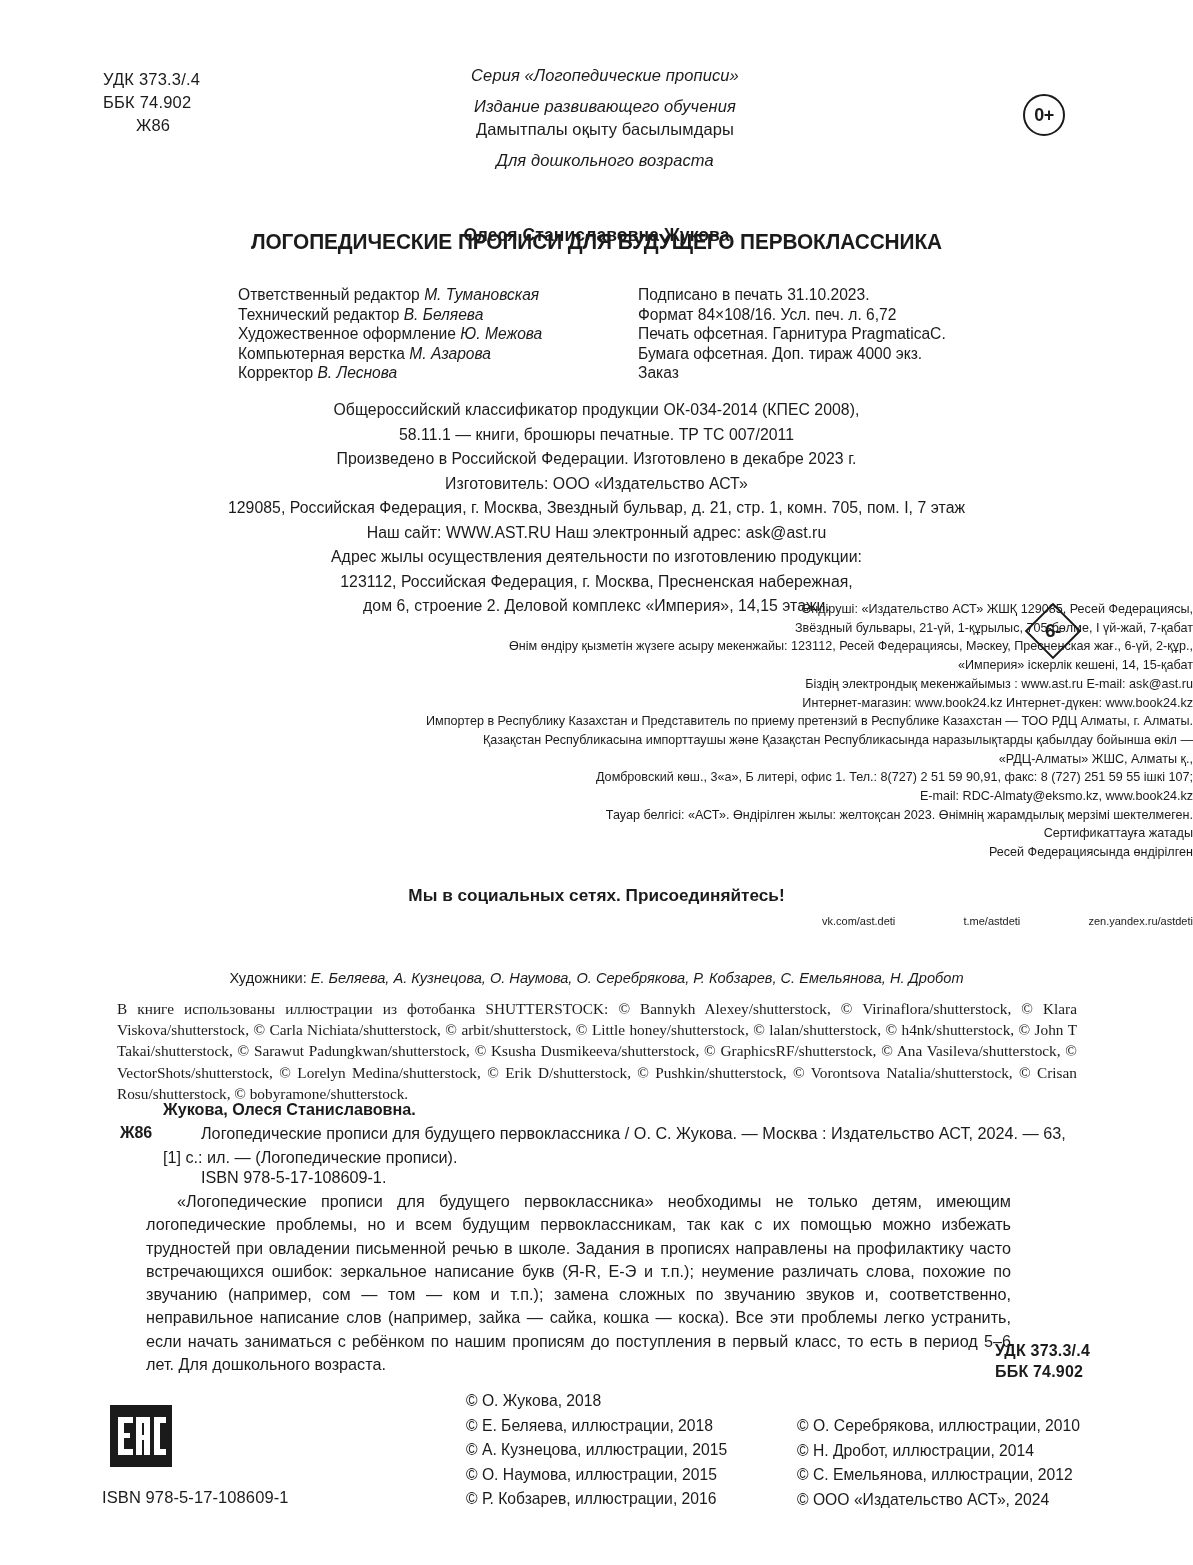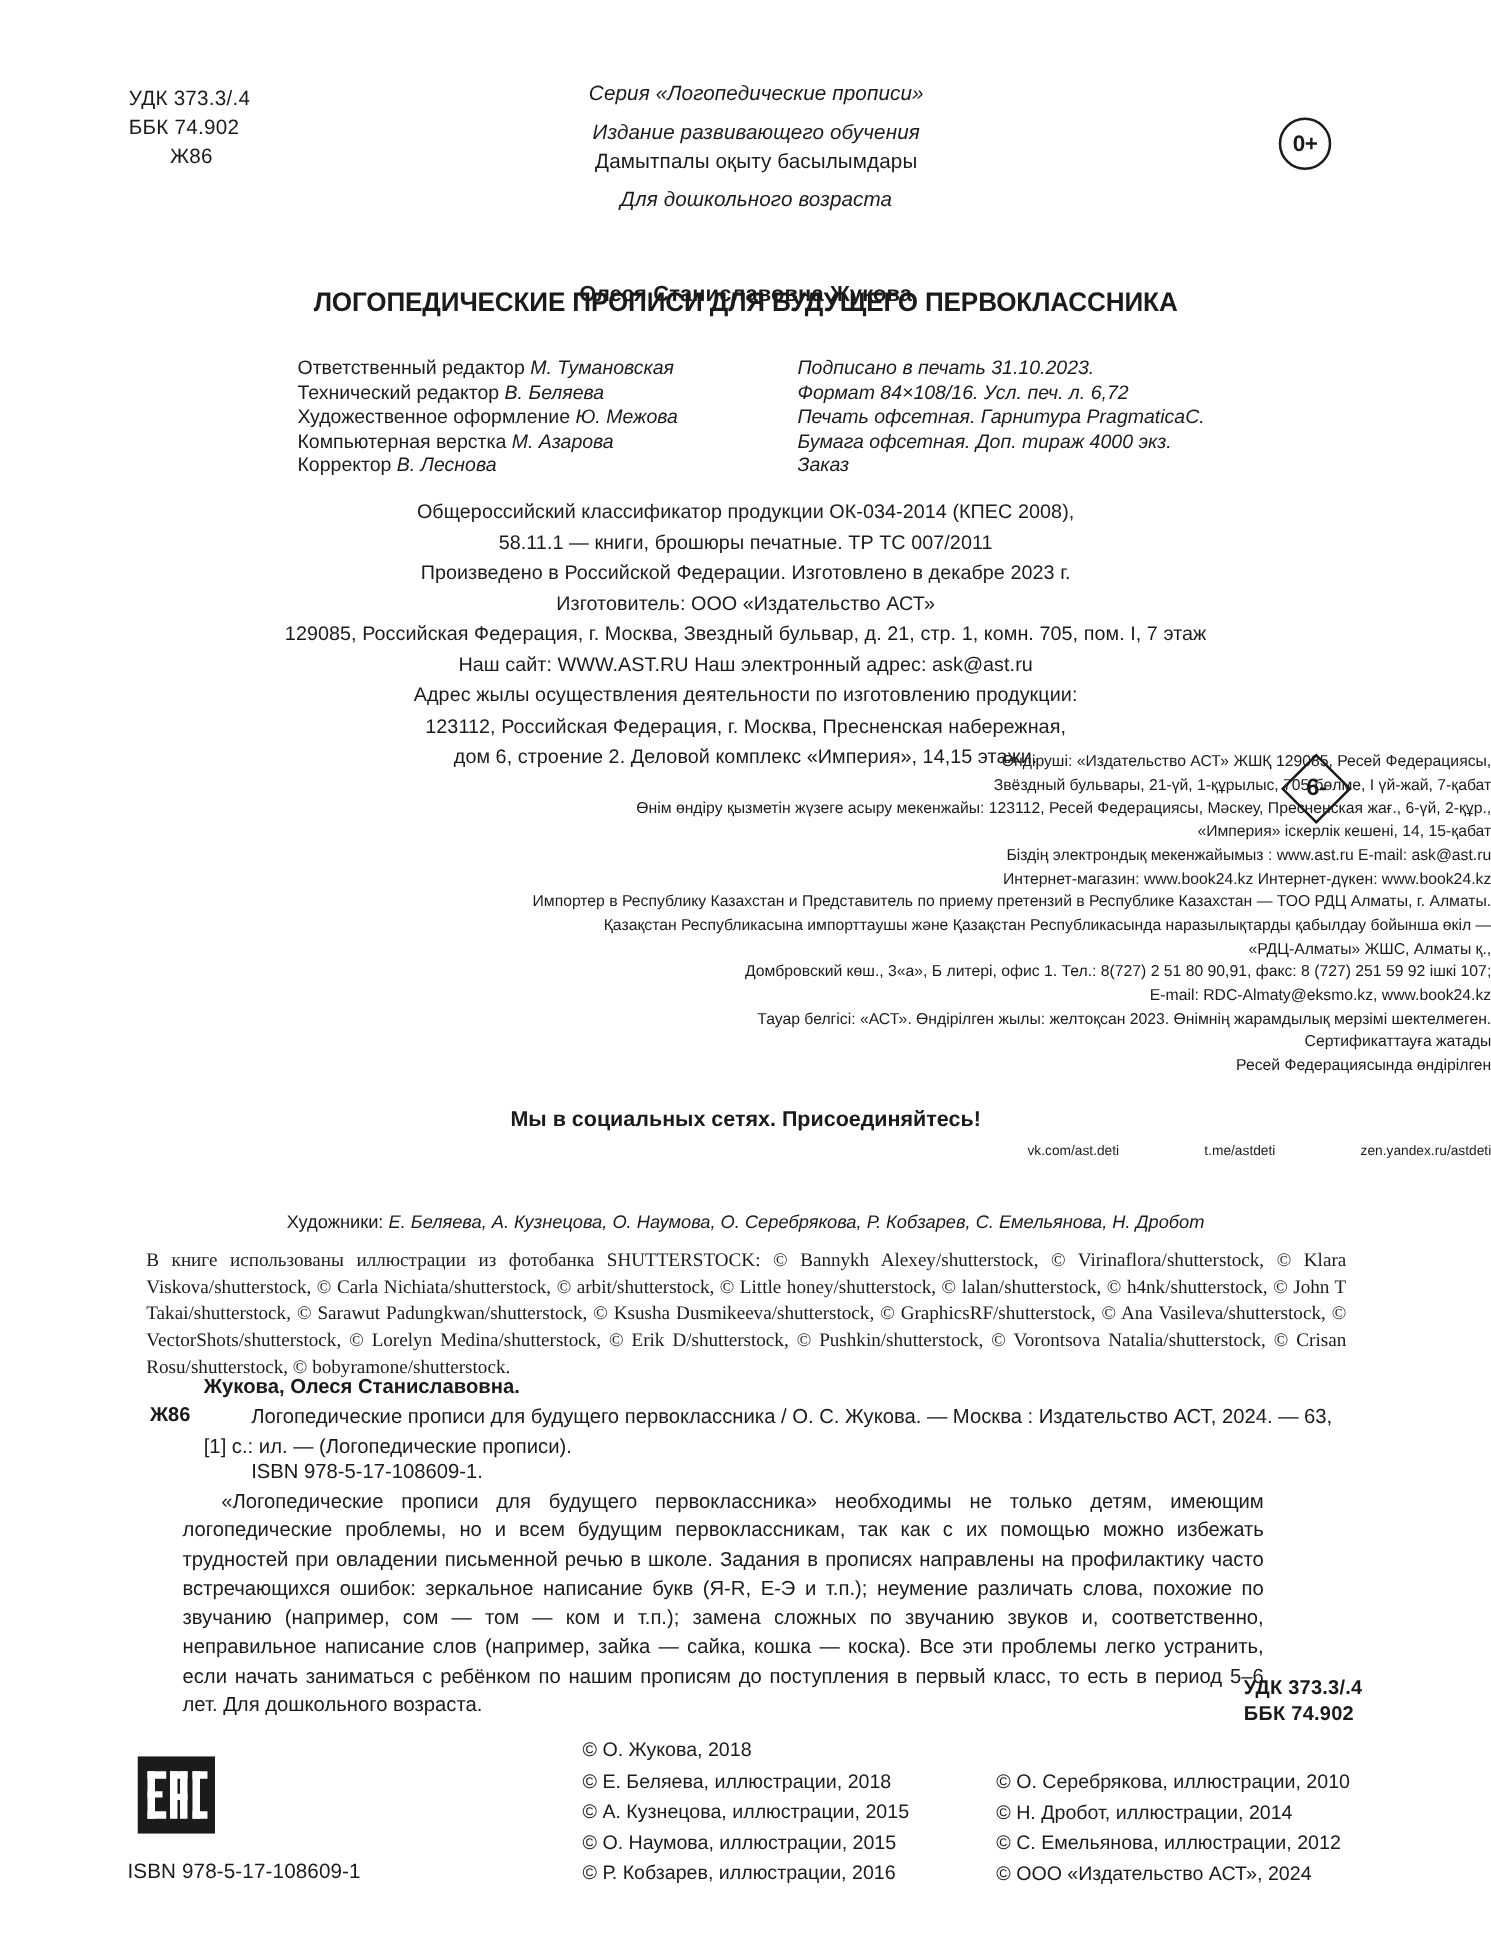--- a/index.html
+++ b/index.html
@@ -114,21 +114,21 @@
   
   .credits {
     left: 238px;
     top: 285px;
     width: 760px;
     display: flex;
     font-size: 15.6px;
     line-height: 19.6px;
   }
   .credits .col-left { width: 400px; }
-  .credits .col-right { width: 360px; font-style: italic; }
+  .credits .col-right { width: 360px; }
   .credits .row { white-space: nowrap; }
   .credits .row .nm { font-style: italic; }
 
   
   .info-block {
     left: 0; right: 0;
     top: 398px;
     text-align: center;
     font-size: 15.8px;
     line-height: 24.5px;
@@ -324,21 +324,21 @@
   <div class="abs kaz-block">
     <div>Өндіруші: «Издательство АСТ» ЖШҚ 129085, Ресей Федерациясы,</div>
     <div>Звёздный бульвары, 21-үй, 1-құрылыс, 705-бөлме, I үй-жай, 7-қабат</div>
     <div>Өнім өндіру қызметін жүзеге асыру мекенжайы: 123112, Ресей Федерациясы, Мәскеу, Пресненская жағ., 6-үй, 2-құр.,</div>
     <div>«Империя» іскерлік кешені, 14, 15-қабат</div>
     <div>Біздің электрондық мекенжайымыз : www.ast.ru E-mail: ask@ast.ru</div>
     <div>Интернет-магазин: www.book24.kz Интернет-дүкен: www.book24.kz</div>
     <div>Импортер в Республику Казахстан и Представитель по приему претензий в Республике Казахстан — ТОО РДЦ Алматы, г. Алматы.</div>
     <div>Қазақстан Республикасына импорттаушы және Қазақстан Республикасында наразылықтарды қабылдау бойынша өкіл —</div>
     <div>«РДЦ-Алматы» ЖШС, Алматы қ.,</div>
-    <div>Домбровский көш., 3«а», Б литері, офис 1. Тел.: 8(727) 2 51 80 90,91, факс: 8 (727) 251 59 92 ішкі 107;</div>
+    <div>Домбровский көш., 3«а», Б литері, офис 1. Тел.: 8(727) 2 51 59 90,91, факс: 8 (727) 251 59 55 ішкі 107;</div>
     <div>E-mail: RDC-Almaty@eksmo.kz, www.book24.kz</div>
     <div>Тауар белгісі: «АСТ». Өндірілген жылы: желтоқсан 2023. Өнімнің жарамдылық мерзімі шектелмеген.</div>
     <div>Сертификаттауға жатады</div>
     <div>Ресей Федерациясында өндірілген</div>
   </div>
 
   <div class="abs social-title">Мы в социальных сетях.  Присоединяйтесь!</div>
   <div class="abs social-links">
     <span>vk.com/ast.deti</span>
     <span class="gap1"></span>

